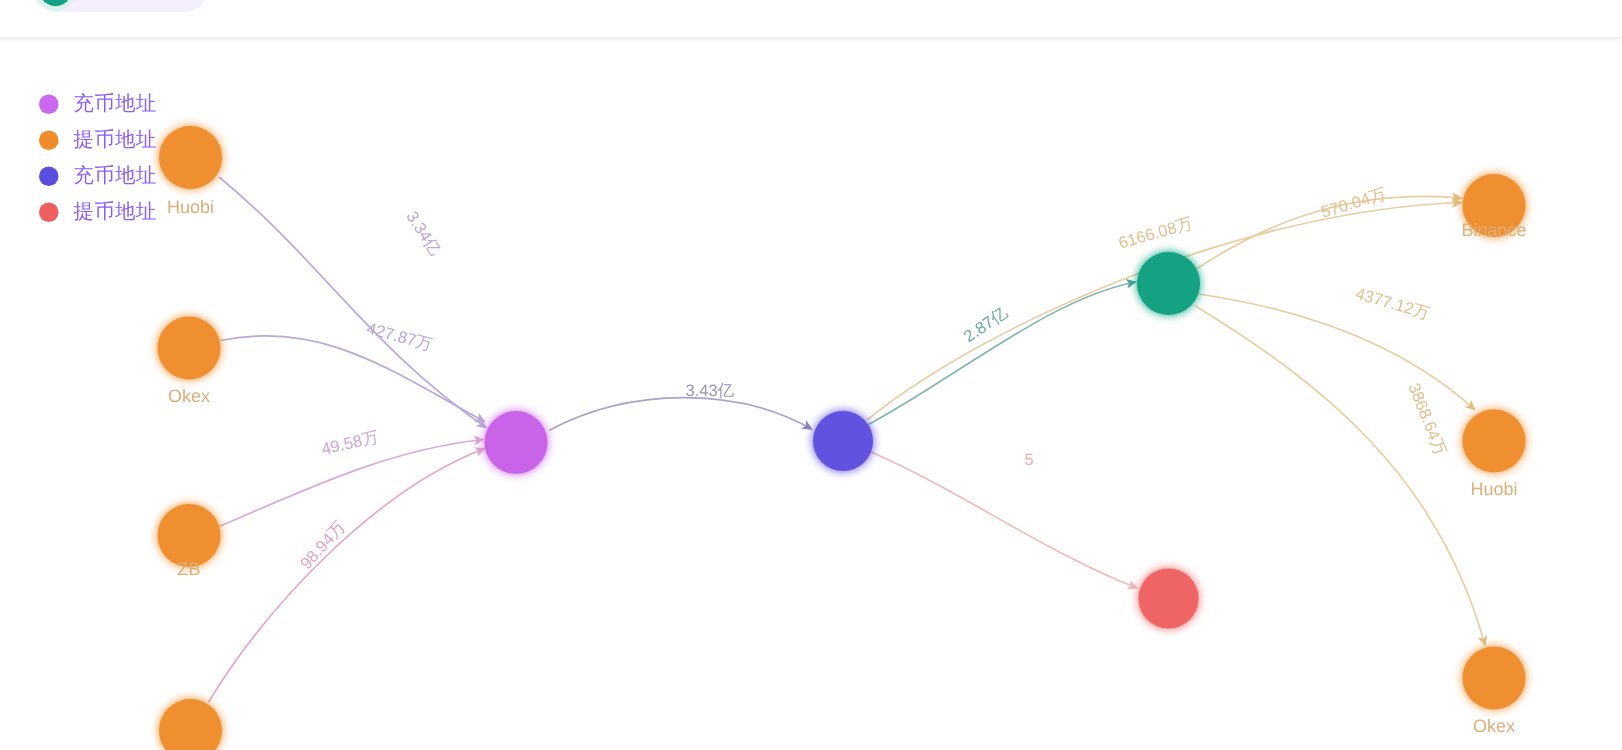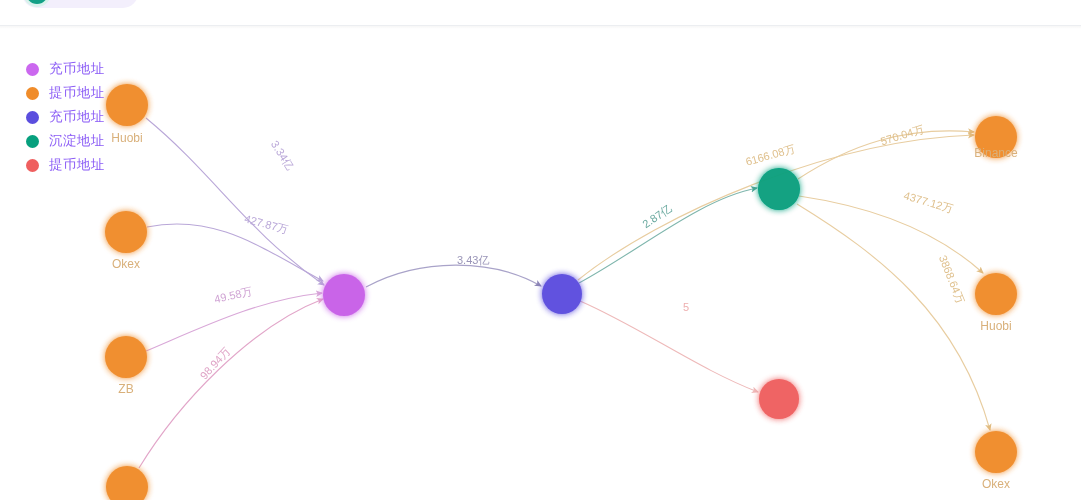--- a/index.html
+++ b/index.html
@@ -196,21 +196,21 @@
     <circle cx="779" cy="189" r="21" fill="#07a07e" filter="url(#nodeGlow)" opacity="0.97"></circle>
     <circle cx="779" cy="399" r="20" fill="#ef5f5f" filter="url(#nodeGlow)" opacity="0.97"></circle>
     <circle cx="996" cy="137" r="21" fill="#f08c2a" filter="url(#nodeGlow)" opacity="0.97"></circle>
     <circle cx="996" cy="294" r="21" fill="#f08c2a" filter="url(#nodeGlow)" opacity="0.97"></circle>
     <circle cx="996" cy="452" r="21" fill="#f08c2a" filter="url(#nodeGlow)" opacity="0.97"></circle>
   </g>
 </svg>
 
 <div class="node-label" style="left:127px; top:131px;">Huobi</div>
 <div class="node-label" style="left:126px; top:257px;">Okex</div>
-<div class="node-label" style="left:126px; top:382px;">ZB</div>
+<div class="node-label" style="left:126px; top:372px;">ZB</div>
 <div class="node-label" style="left:996px; top:146px;">Binance</div>
 <div class="node-label" style="left:996px; top:319px;">Huobi</div>
 <div class="node-label" style="left:996px; top:477px;">Okex</div>
 
 <div class="edge-label" style="left:266px; top:148px; color:#b9a7d8; transform:rotate(57deg);">3.34亿</div>
 <div class="edge-label" style="left:244px; top:217px; color:#b9a7d8; transform:rotate(15deg);">427.87万</div>
 <div class="edge-label" style="left:214px; top:288px; color:#d0a4d4; transform:rotate(-13deg);">49.58万</div>
 <div class="edge-label" style="left:196px; top:356px; color:#dfa3c6; transform:rotate(-48deg);">98.94万</div>
 <div class="edge-label" style="left:457px; top:253px; color:#9a95b8;">3.43亿</div>
 <div class="edge-label" style="left:641px; top:209px; color:#6aa99f; transform:rotate(-34deg);">2.87亿</div>
@@ -227,24 +227,20 @@
   </div>
   <div class="legend-row">
     <span class="legend-swatch" style="background:#f08c2a;"></span>
     <span class="legend-label">提币地址</span>
   </div>
   <div class="legend-row">
     <span class="legend-swatch" style="background:#5b4ede;"></span>
     <span class="legend-label">充币地址</span>
   </div>
   <div class="legend-row">
-    <span class="legend-swatch" style="background:#07a07e;"></span>
-    <span class="legend-label">沉淀地址</span>
-  </div>
-  <div class="legend-row">
     <span class="legend-swatch" style="background:#ef5f5f;"></span>
     <span class="legend-label">提币地址</span>
   </div>
 </div>
 
 <div id="topbar">
   <div id="chip">
     <span class="dot"></span>
     <span class="chiptext">地址资金追踪</span>
   </div>

